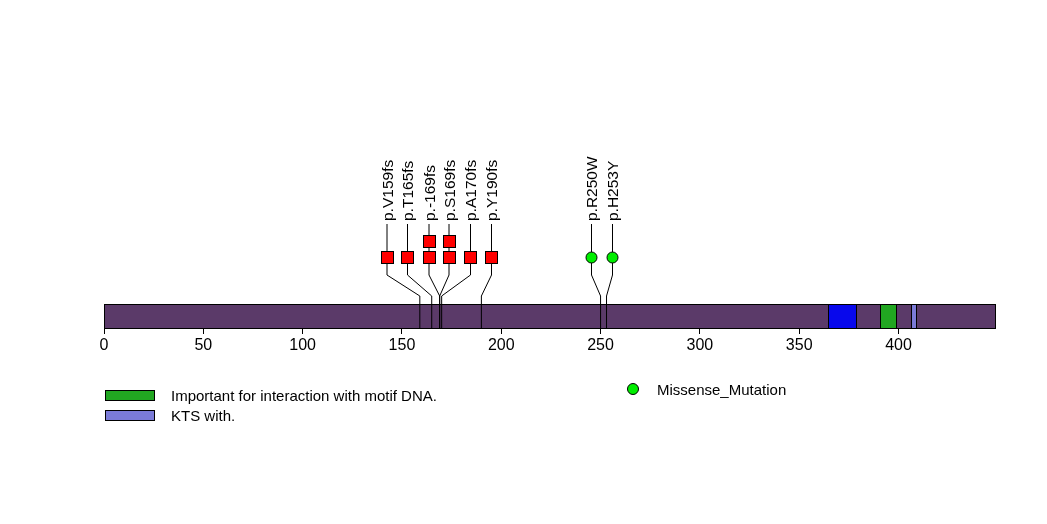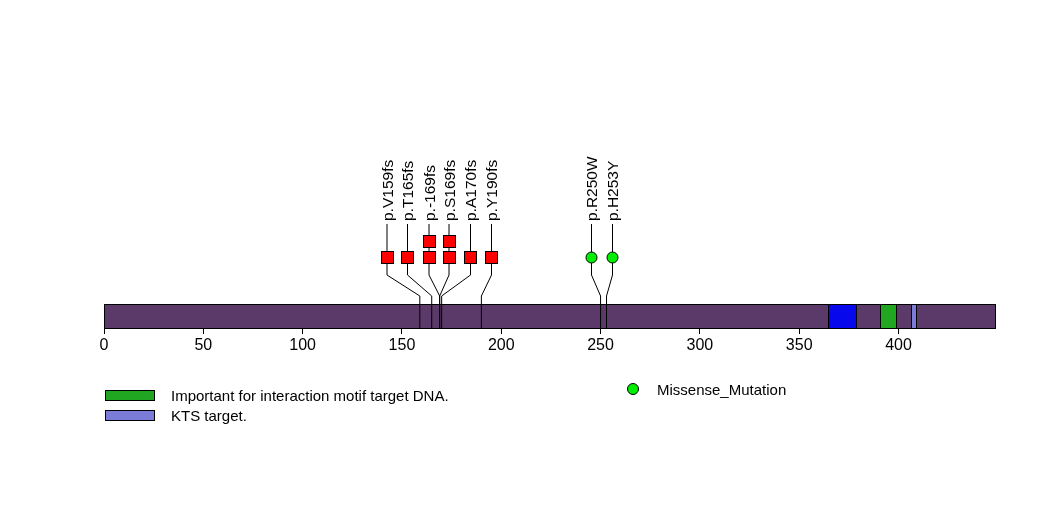--- a/index.html
+++ b/index.html
@@ -94,25 +94,25 @@
       <text x="699.875" y="350" text-anchor="middle" font-size="16" fill="#000">300</text>
       <line x1="799.1875" y1="328" x2="799.1875" y2="334" stroke="#000" shape-rendering="crispEdges"></line>
       <text x="799.1875" y="350" text-anchor="middle" font-size="16" fill="#000">350</text>
       <line x1="898.5" y1="328" x2="898.5" y2="334" stroke="#000" shape-rendering="crispEdges"></line>
       <text x="898.5" y="350" text-anchor="middle" font-size="16" fill="#000">400</text>
     </svg>
 
   <div class="legend legend-left">
     <div class="lrow">
       <span class="swatch" style="background-color: rgb(33, 166, 33);"></span>
-      <span class="ltext">Important for interaction motif target DNA.</span>
+      <span class="ltext">Important for interaction with motif DNA.</span>
     </div>
     <div class="lrow">
       <span class="swatch" style="background-color: rgb(123, 123, 216);"></span>
-      <span class="ltext">KTS target.</span>
+      <span class="ltext">KTS with.</span>
     </div>
   </div>
 
   <div class="legend legend-right">
     <div class="lrow">
       <span class="sym circle" style="background-color: rgb(0, 238, 0);"></span>
       <span class="ltext">Missense_Mutation</span>
     </div>
   </div>
 

